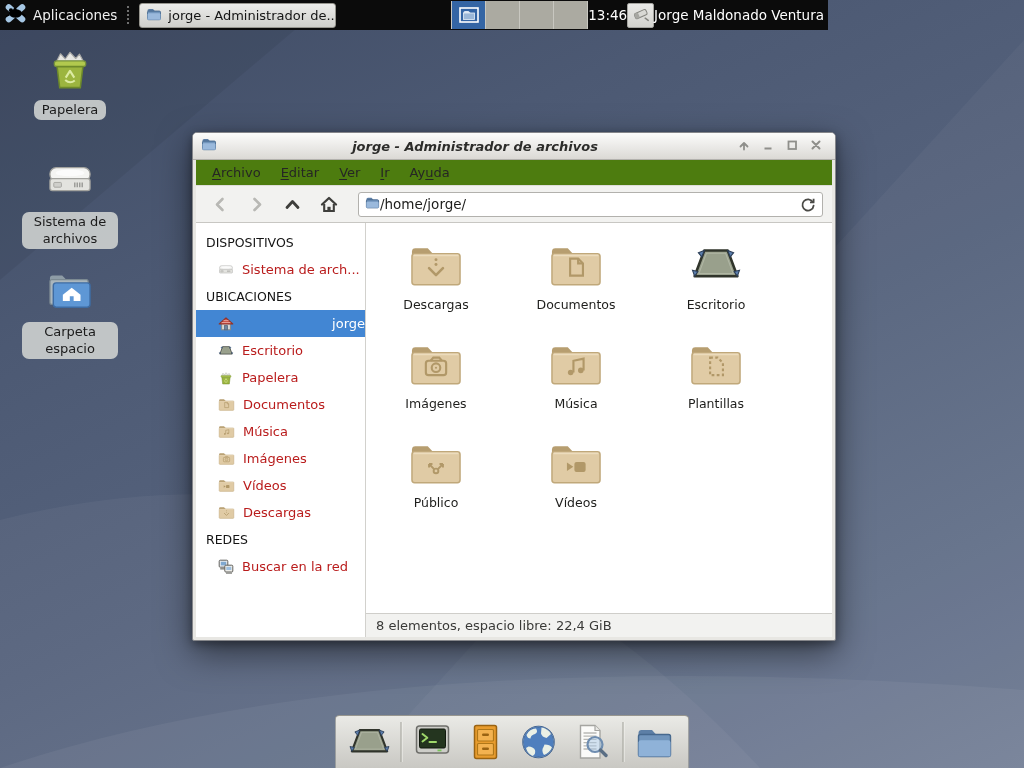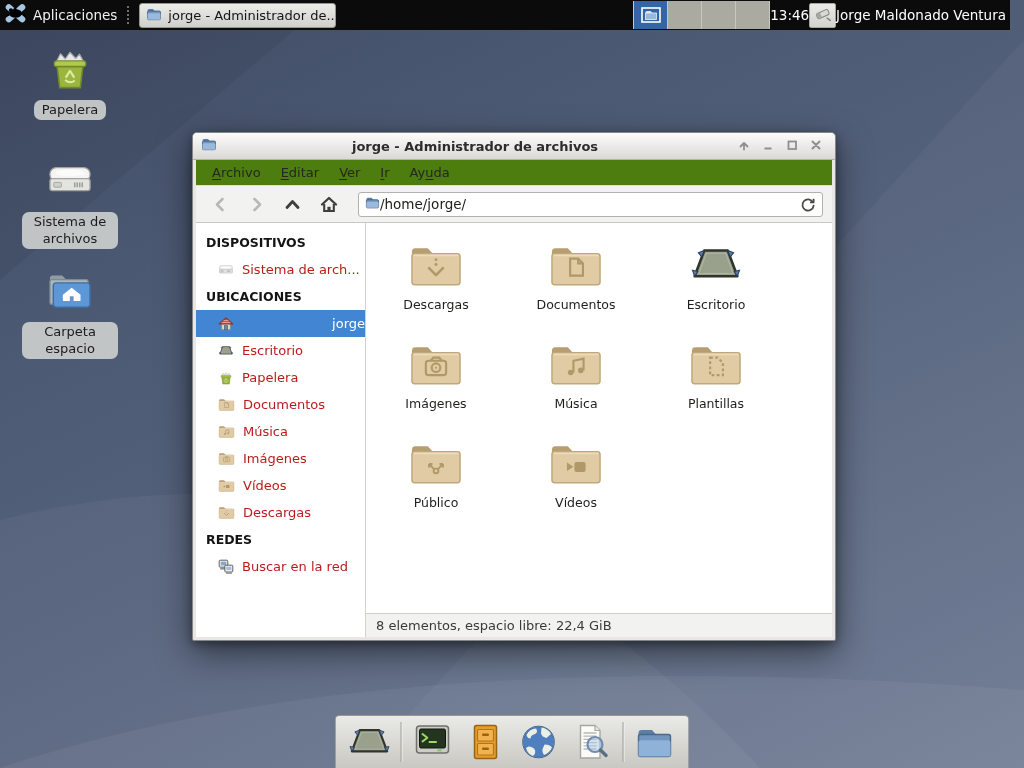--- a/index.html
+++ b/index.html
@@ -6,21 +6,21 @@
   html,body { width:1024px; height:768px; overflow:hidden;
     font-family:"DejaVu Sans","Liberation Sans",sans-serif; }
   body { position:relative; background:#53607a; }
 
   
   .desktop { position:absolute; inset:0;
     background:linear-gradient(155deg,#3f4b64 0%,#4c5973 28%,#56637d 55%,#637089 80%,#6f7c94 100%); }
   .desktop svg { position:absolute; inset:0; }
 
   
-  .panel { position:absolute; left:0; top:0; width:1010px; height:30px; background:#0b0b0b;
+  .panel { position:absolute; left:0; top:0; width:828px; height:30px; background:#0b0b0b;
     display:flex; align-items:center; color:#f0f0f0; font-size:13.5px; z-index:40; }
   .apps { display:flex; align-items:center; gap:7px; padding:0 10px 0 5px; height:100%; cursor:default; }
   .grip { width:6px; height:18px; border-left:2px dotted #6f6f6f; margin-right:6px; }
   .taskbtn { width:197px; height:25px; background:linear-gradient(#ececea,#cfcfcb);
     border:1px solid #97968f; border-radius:3px; display:flex; align-items:center; gap:6px;
     padding:0 6px; font-size:13px; color:#151515; overflow:hidden; white-space:nowrap;
     font-family:inherit; }
   .panel-right { margin-left:auto; display:flex; align-items:center; padding-right:4px; }
   .pager { display:flex; height:28px; border-left:1px solid #c8c7c0; }
   .pager-cell { width:34px; height:28px; background:#abaaa1; border-right:1px solid #c8c7c0; }
@@ -37,41 +37,41 @@
 
   
   .window { position:absolute; left:192px; top:132px; width:644px; height:509px;
     background:#e8e7e3; border:1px solid #85868a; border-radius:5px 5px 2px 2px;
     box-shadow:0 12px 34px rgba(0,0,0,.5), 0 3px 10px rgba(0,0,0,.35);
     display:flex; flex-direction:column; padding:0 3px 3px; z-index:20; }
   .titlebar { height:27px; margin:0 -3px; background:linear-gradient(#fcfcfb,#dbd9d5);
     border-bottom:1px solid #b3b1ad; border-radius:4px 4px 0 0;
     display:flex; align-items:center; padding:0 8px; gap:8px; }
   .wtitle { flex:1; text-align:center; font-weight:bold; font-size:13px; color:#2c2c2a;
-    overflow:hidden; white-space:nowrap; }
+    overflow:hidden; white-space:nowrap;font-style:italic; }
   .wctl { width:22px; height:20px; display:flex; align-items:center; justify-content:center;
     background:none; border:none; }
   .menubar { height:26px; background:#4d7c0f; border-bottom:1px solid #deddd9;
     display:flex; align-items:center; padding-left:6px; }
   .menu-item { padding:4px 10px; font-size:13px; color:#262624; }
   .menu-item u { text-underline-offset:2px; }
   .toolbar { height:37px; background:#f2f2f0; border-bottom:1px solid #c8c7c3;
     display:flex; align-items:center; padding:0 9px; gap:5px; }
   .navbtn { width:31px; height:28px; display:flex; align-items:center; justify-content:center;
     background:none; border:none; border-radius:3px; }
   .pathbar { flex:1; height:25px; margin-left:9px; background:#fff; border:1px solid #b2b1ad;
     border-radius:3px; display:flex; align-items:center; padding:0 6px; font-size:13.5px;
     color:#1d1d1b; }
   .pathbar .reload { margin-left:auto; display:flex; }
 
   .wbody { flex:1; display:flex; background:#fff; overflow:hidden; }
   .sidebar { width:170px; background:#fff; border-right:1px solid #d2d1cd; padding-top:6px;
     overflow:hidden; flex-shrink:0; }
   .sb-header { height:27px; display:flex; align-items:center; padding-left:10px;
-    font-weight:bold; font-size:12.5px; color:#141414; }
+    font-weight:normal; font-size:12.5px; color:#141414; }
   .sb-item { height:27px; display:flex; align-items:center; gap:8px; padding-left:22px;
     font-size:13px; color:#b91c1c; cursor:default; }
   .sb-item.selected { background:#4286d3; color:#fff;justify-content:space-between; }
   .mainpane { flex:1; display:flex; flex-direction:column; background:#fff; }
   .files { flex:1; padding-top:10px; display:grid; grid-template-columns:repeat(3,140px);
     grid-auto-rows:99px; justify-content:start; }
   .fitem { display:flex; flex-direction:column; align-items:center; padding-top:4px; cursor:default; }
   .fi-icon { height:52px; display:flex; align-items:flex-end; justify-content:center; }
   .fi-label { margin-top:8px; font-size:12.5px; color:#1e1e1c; }
   .statusbar { height:24px; background:#f2f2f0; border-top:1px solid #cfceca;

